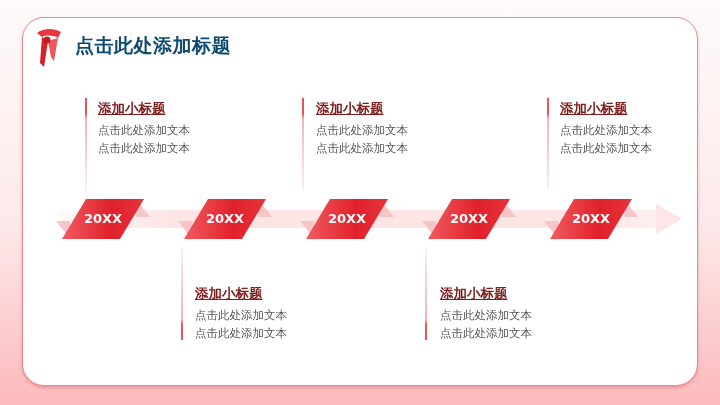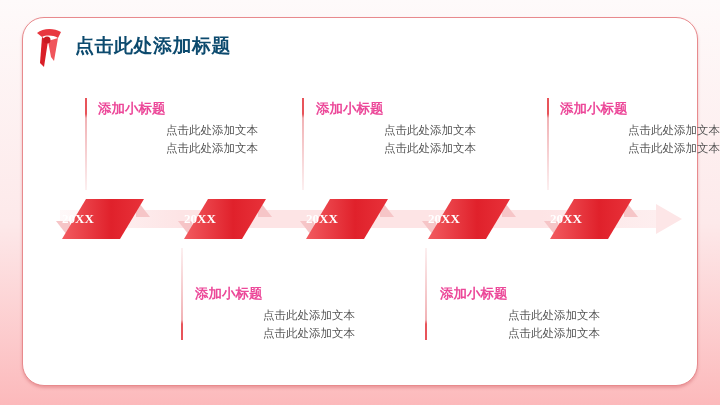--- a/index.html
+++ b/index.html
@@ -40,30 +40,30 @@
   .tag .fold-l {
     position:absolute; left:-6px; top:22px; width:14px; height:18px;
     background:#f6c5c7; clip-path: polygon(0 0, 100% 0, 100% 100%);
   }
   .tag .fold-r {
     position:absolute; left:74px; top:0; width:14px; height:18px;
     background:#f6c5c7; clip-path: polygon(0 0, 0 100%, 100% 100%);
   }
   .tag .year {
     position:absolute; left:0; top:0; width:82px; height:40px; line-height:40px;
-    color:#ffffff; font-weight:bold; font-size:13px;font-family:Liberation Serif, serif;
+    text-align:center; color:#ffffff; font-weight:bold; font-size:13px;
   }
   .item { position:absolute; width:160px; }
   .vline {
     position:absolute; width:2px; height:92px;
   }
   .vline.top { background: linear-gradient(180deg, #e8545a 0, #e8545a 16px, #f1b2b5 20px, rgba(241,178,181,0.2) 100%); }
   .vline.bottom { background: linear-gradient(0deg, #e8545a 0, #e8545a 16px, #f1b2b5 20px, rgba(241,178,181,0.2) 100%); }
-  .item-title { font-size:13.5px; font-weight:bold; color:#ec4899; line-height:18px; }
-  .item-text { font-size:11.5px; color:#555555; line-height:18px; margin-top:4px;text-align:right; }
+  .item-title { font-size:13.5px; font-weight:bold; color:#7f1d1d; line-height:18px;text-decoration:underline; }
+  .item-text { font-size:11.5px; color:#555555; line-height:18px; margin-top:4px; }
 </style>
 </head>
 <body>
 
 <div class="card"></div>
 
 <svg class="logo" viewBox="0 0 30 42">
   <path d="M3 6 C9 1, 20 1, 27 5 L24 11 C19 8, 12 8, 8 10 Z" fill="#e8373f"></path>
   <path d="M8 10 L14 14 L10 40 L6 36 Z" fill="#d91f28"></path>
   <path d="M14 14 L24 11 L20 34 L17 30 Z" fill="#f0555b"></path>

